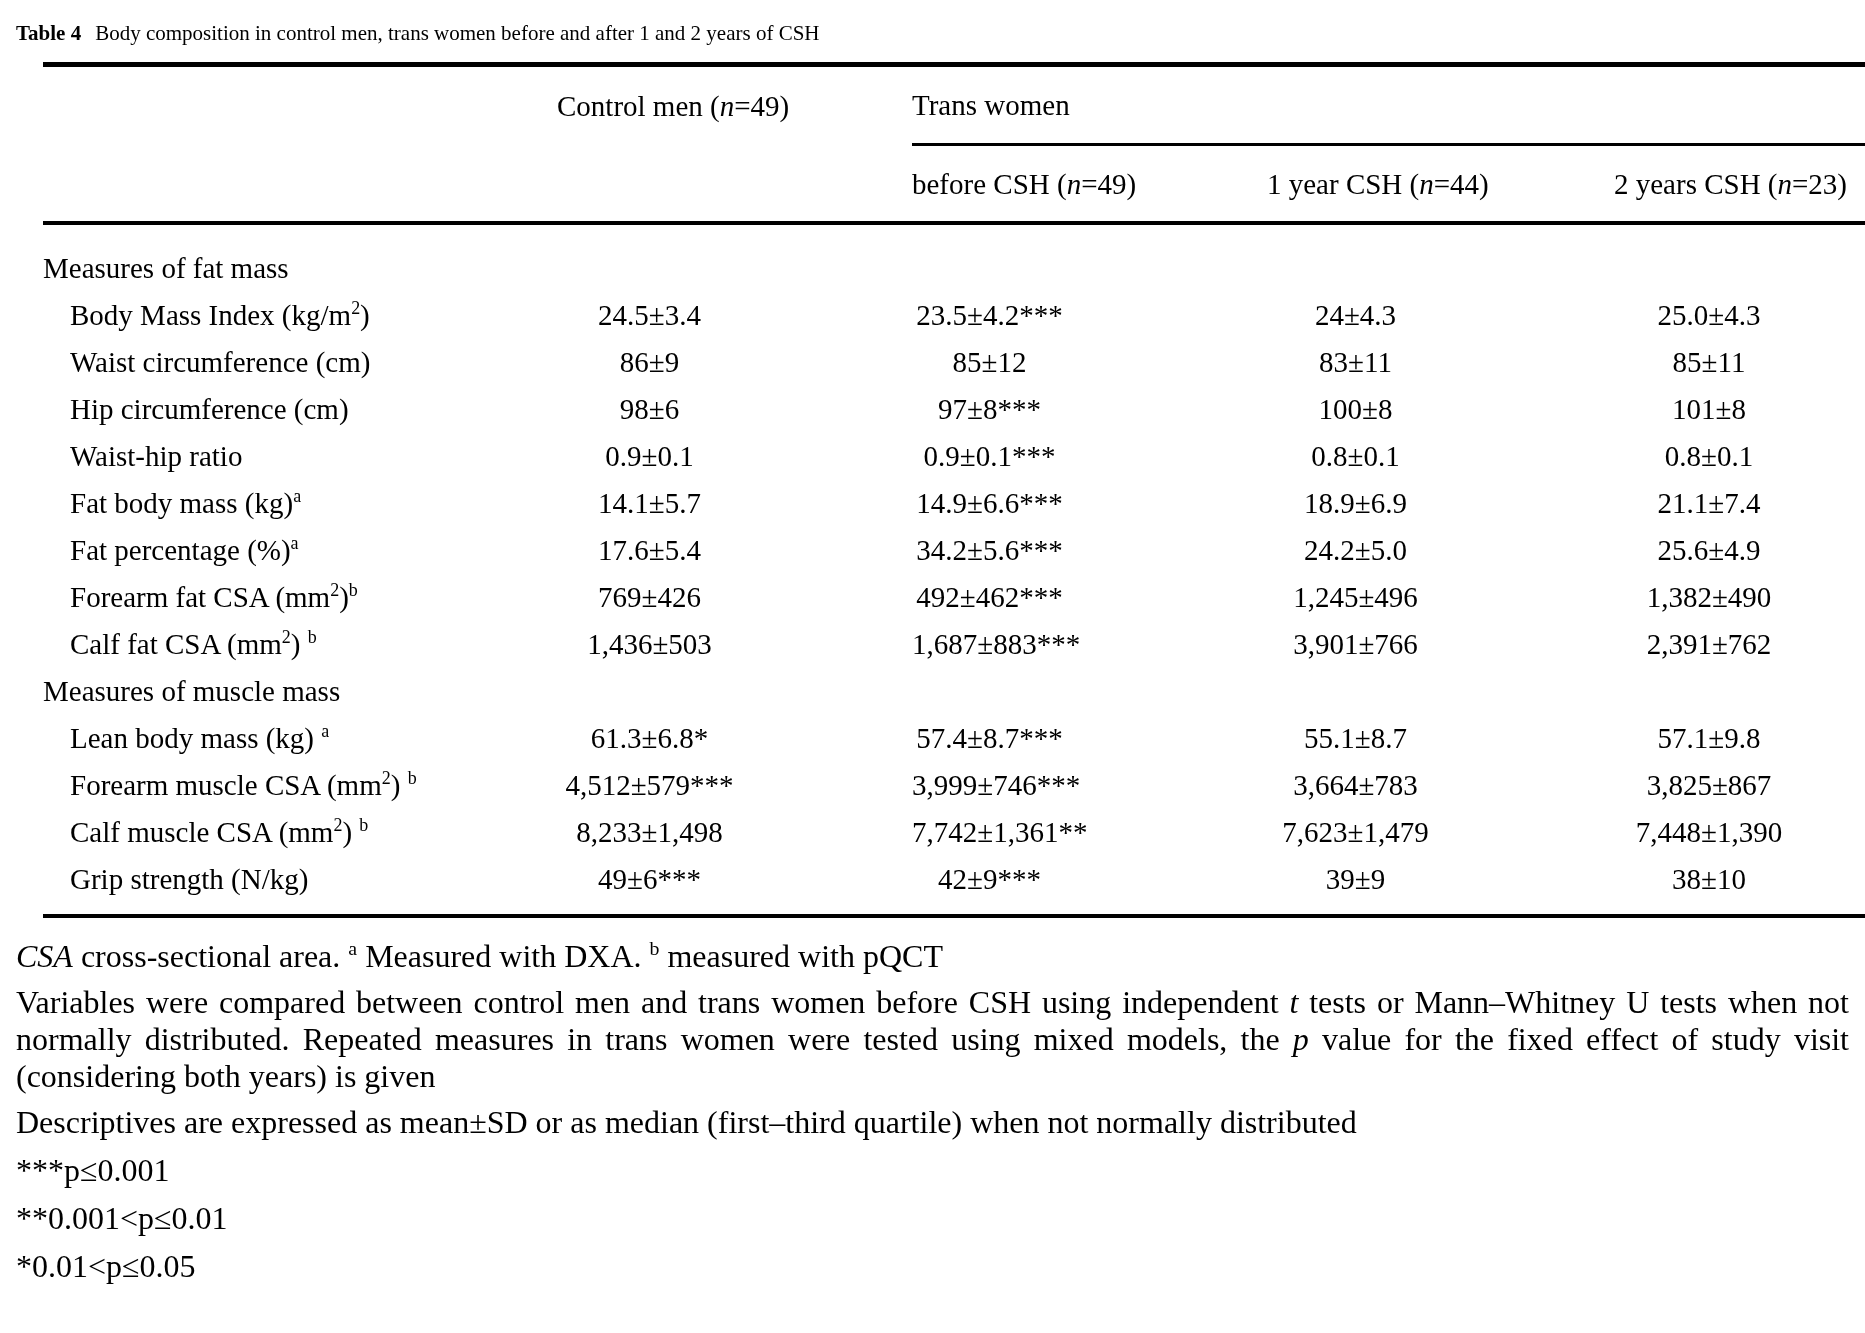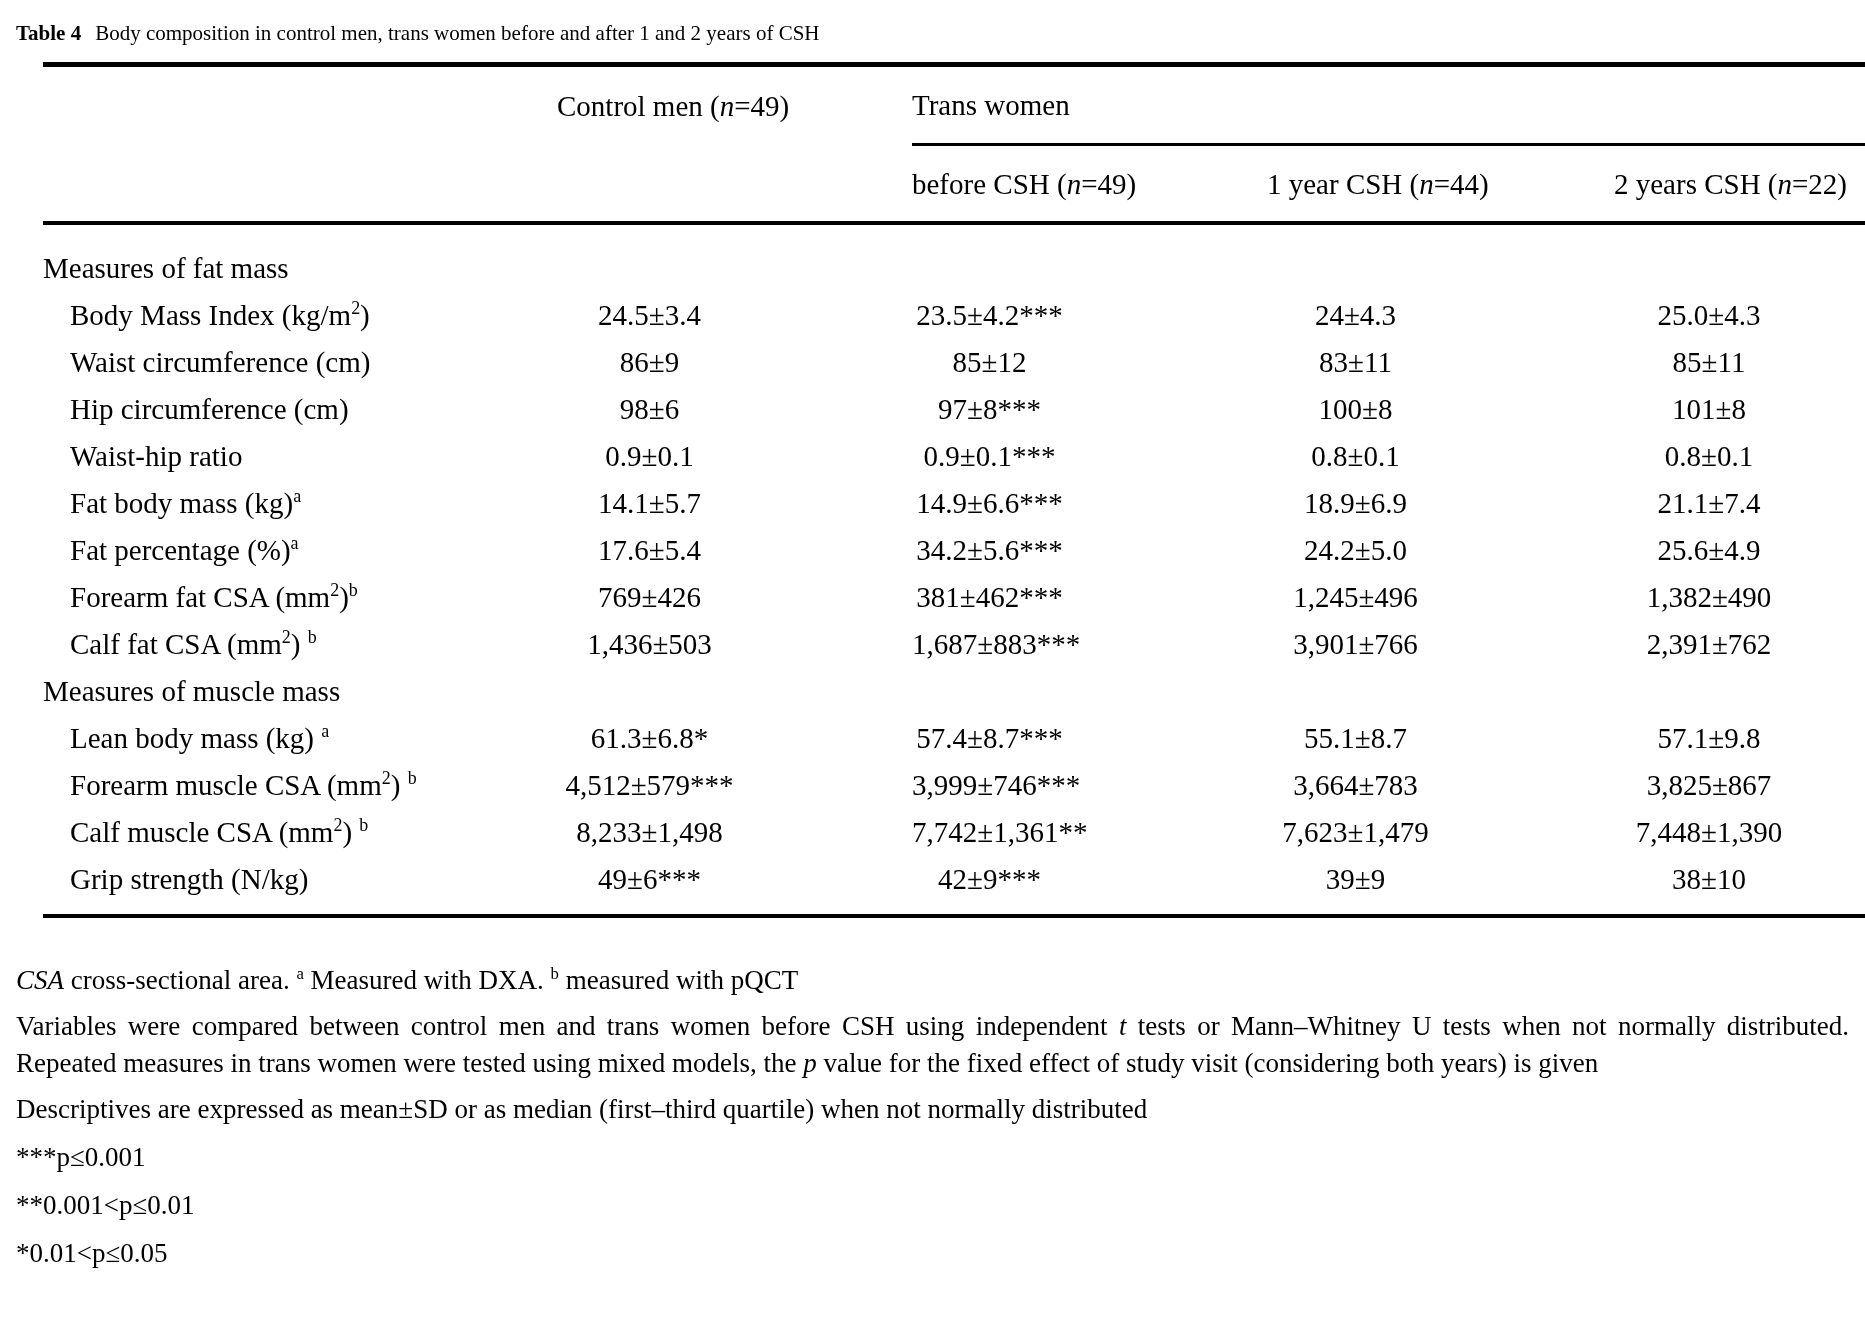--- a/index.html
+++ b/index.html
@@ -67,22 +67,22 @@
 
   sup {
     font-size: 0.62em;
     vertical-align: super;
     line-height: 0;
   }
   i { font-style: italic; }
 
   .footnotes {
     width: 1833px;
-    margin-top: 44px;
-    font-size: 27px;
+    margin-top: 20px;
+    font-size: 32px;
     line-height: 37px;
   }
   .note { margin-bottom: 9px; }
   .note.methods { text-align: justify; }
   .note.sig { margin-top: 11px; margin-bottom: 0; }
 </style>
 </head>
 <body>
 
 <div class="page">
@@ -103,21 +103,21 @@
       <tr class="h1">
         <td></td>
         <td><span>Control men (</span><i>n</i><span>=49)</span></td>
         <td class="group" colspan="3"><span>Trans women</span></td>
       </tr>
       <tr class="h2">
         <td></td>
         <td></td>
         <td><span>before CSH (</span><i>n</i><span>=49)</span></td>
         <td><span>1 year CSH (</span><i>n</i><span>=44)</span></td>
-        <td><span>2 years CSH (</span><i>n</i><span>=22)</span></td>
+        <td><span>2 years CSH (</span><i>n</i><span>=23)</span></td>
       </tr>
     </thead>
     <tbody id="tbody">
         <tr>
           <td colspan="5" class="section-label">Measures of fat mass</td>
         </tr>
         <tr>
           <td class="row-label">Body Mass Index (kg/m<sup>2</sup>)</td>
           <td class="val c0">24.5±3.4</td>
           <td class="val c1">23.5±4.2***</td>
@@ -155,21 +155,21 @@
         <tr>
           <td class="row-label">Fat percentage (%)<sup>a</sup></td>
           <td class="val c0">17.6±5.4</td>
           <td class="val c1">34.2±5.6***</td>
           <td class="val c2">24.2±5.0</td>
           <td class="val c3">25.6±4.9</td>
         </tr>
         <tr>
           <td class="row-label">Forearm fat CSA (mm<sup>2</sup>)<sup>b</sup></td>
           <td class="val c0">769±426</td>
-          <td class="val c1">381±462***</td>
+          <td class="val c1">492±462***</td>
           <td class="val c2">1,245±496</td>
           <td class="val c3">1,382±490</td>
         </tr>
         <tr>
           <td class="row-label">Calf fat CSA (mm<sup>2</sup>) <sup>b</sup></td>
           <td class="val c0">1,436±503</td>
           <td class="val c1">1,687±883***</td>
           <td class="val c2">3,901±766</td>
           <td class="val c3">2,391±762</td>
         </tr>

